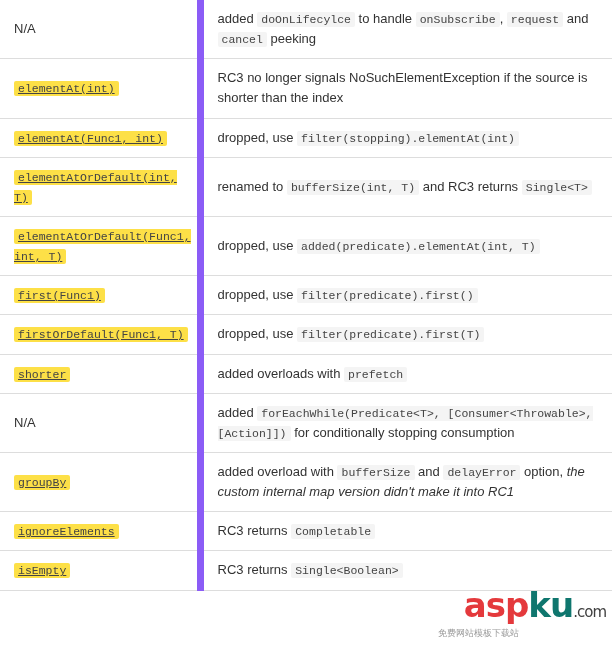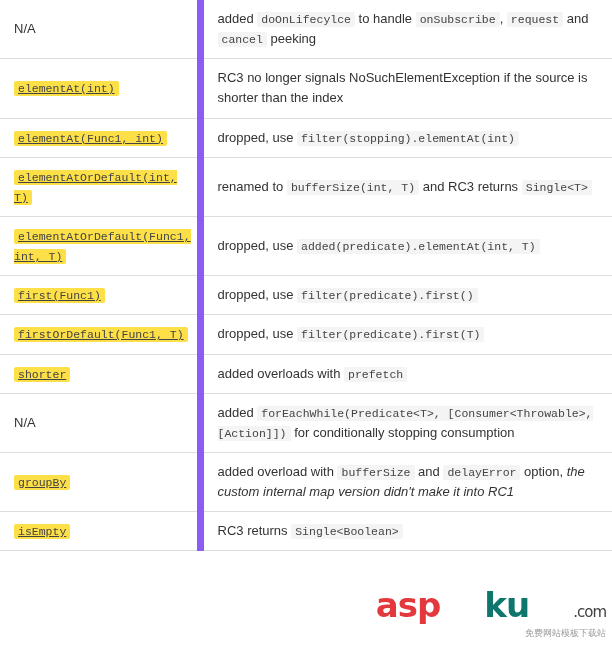--- a/index.html
+++ b/index.html
@@ -95,28 +95,26 @@
   }
   .wm-com {
     color: #404040;
     font-size: 15px;
     font-weight: normal;
   }
   .wm-sub {
     font-family: "DejaVu Sans", sans-serif;
     font-size: 9px;
     color: #9a9a9a;
-    text-align: right;
     margin-top: -2px;
   }
   .wm-top {
     display: flex;
     align-items: baseline;
     justify-content: flex-end;
-    gap: 44px;
   }
 </style>
 </head>
 <body>
 
 <table class="api-table">
   <tbody>
       <tr>
         <td class="col-method"><span class="na">N/A</span></td>
         <td class="col-desc"><span class="desc-text">added <code>doOnLifecylce</code> to handle <code>onSubscribe</code>, <code>request</code> and <code>cancel</code> peeking</span></td>
@@ -151,20 +149,24 @@
       </tr>
       <tr>
         <td class="col-method"><span class="na">N/A</span></td>
         <td class="col-desc"><span class="desc-text">added <code>forEachWhile(Predicate&lt;T&gt;, [Consumer&lt;Throwable&gt;, [Action]])</code> for conditionally stopping consumption</span></td>
       </tr>
       <tr>
         <td class="col-method"><code class="code">groupBy</code></td>
         <td class="col-desc"><span class="desc-text">added overload with <code>bufferSize</code> and <code>delayError</code> option, <em>the custom internal map version didn't make it into RC1</em></span></td>
       </tr>
       <tr>
+        <td class="col-method"><code class="code">ignoreElements</code></td>
+        <td class="col-desc"><span class="desc-text"><b>RC3</b> returns <code>Completable</code></span></td>
+      </tr>
+      <tr>
         <td class="col-method"><code class="code">isEmpty</code></td>
         <td class="col-desc"><span class="desc-text"><b>RC3</b> returns <code>Single&lt;Boolean&gt;</code></span></td>
       </tr>
     </tbody>
 </table>
 
 <div class="watermark">
   <div class="wm-top">
     <span class="wm-asp">asp</span>
       <span class="wm-asp wm-ku">ku</span>

